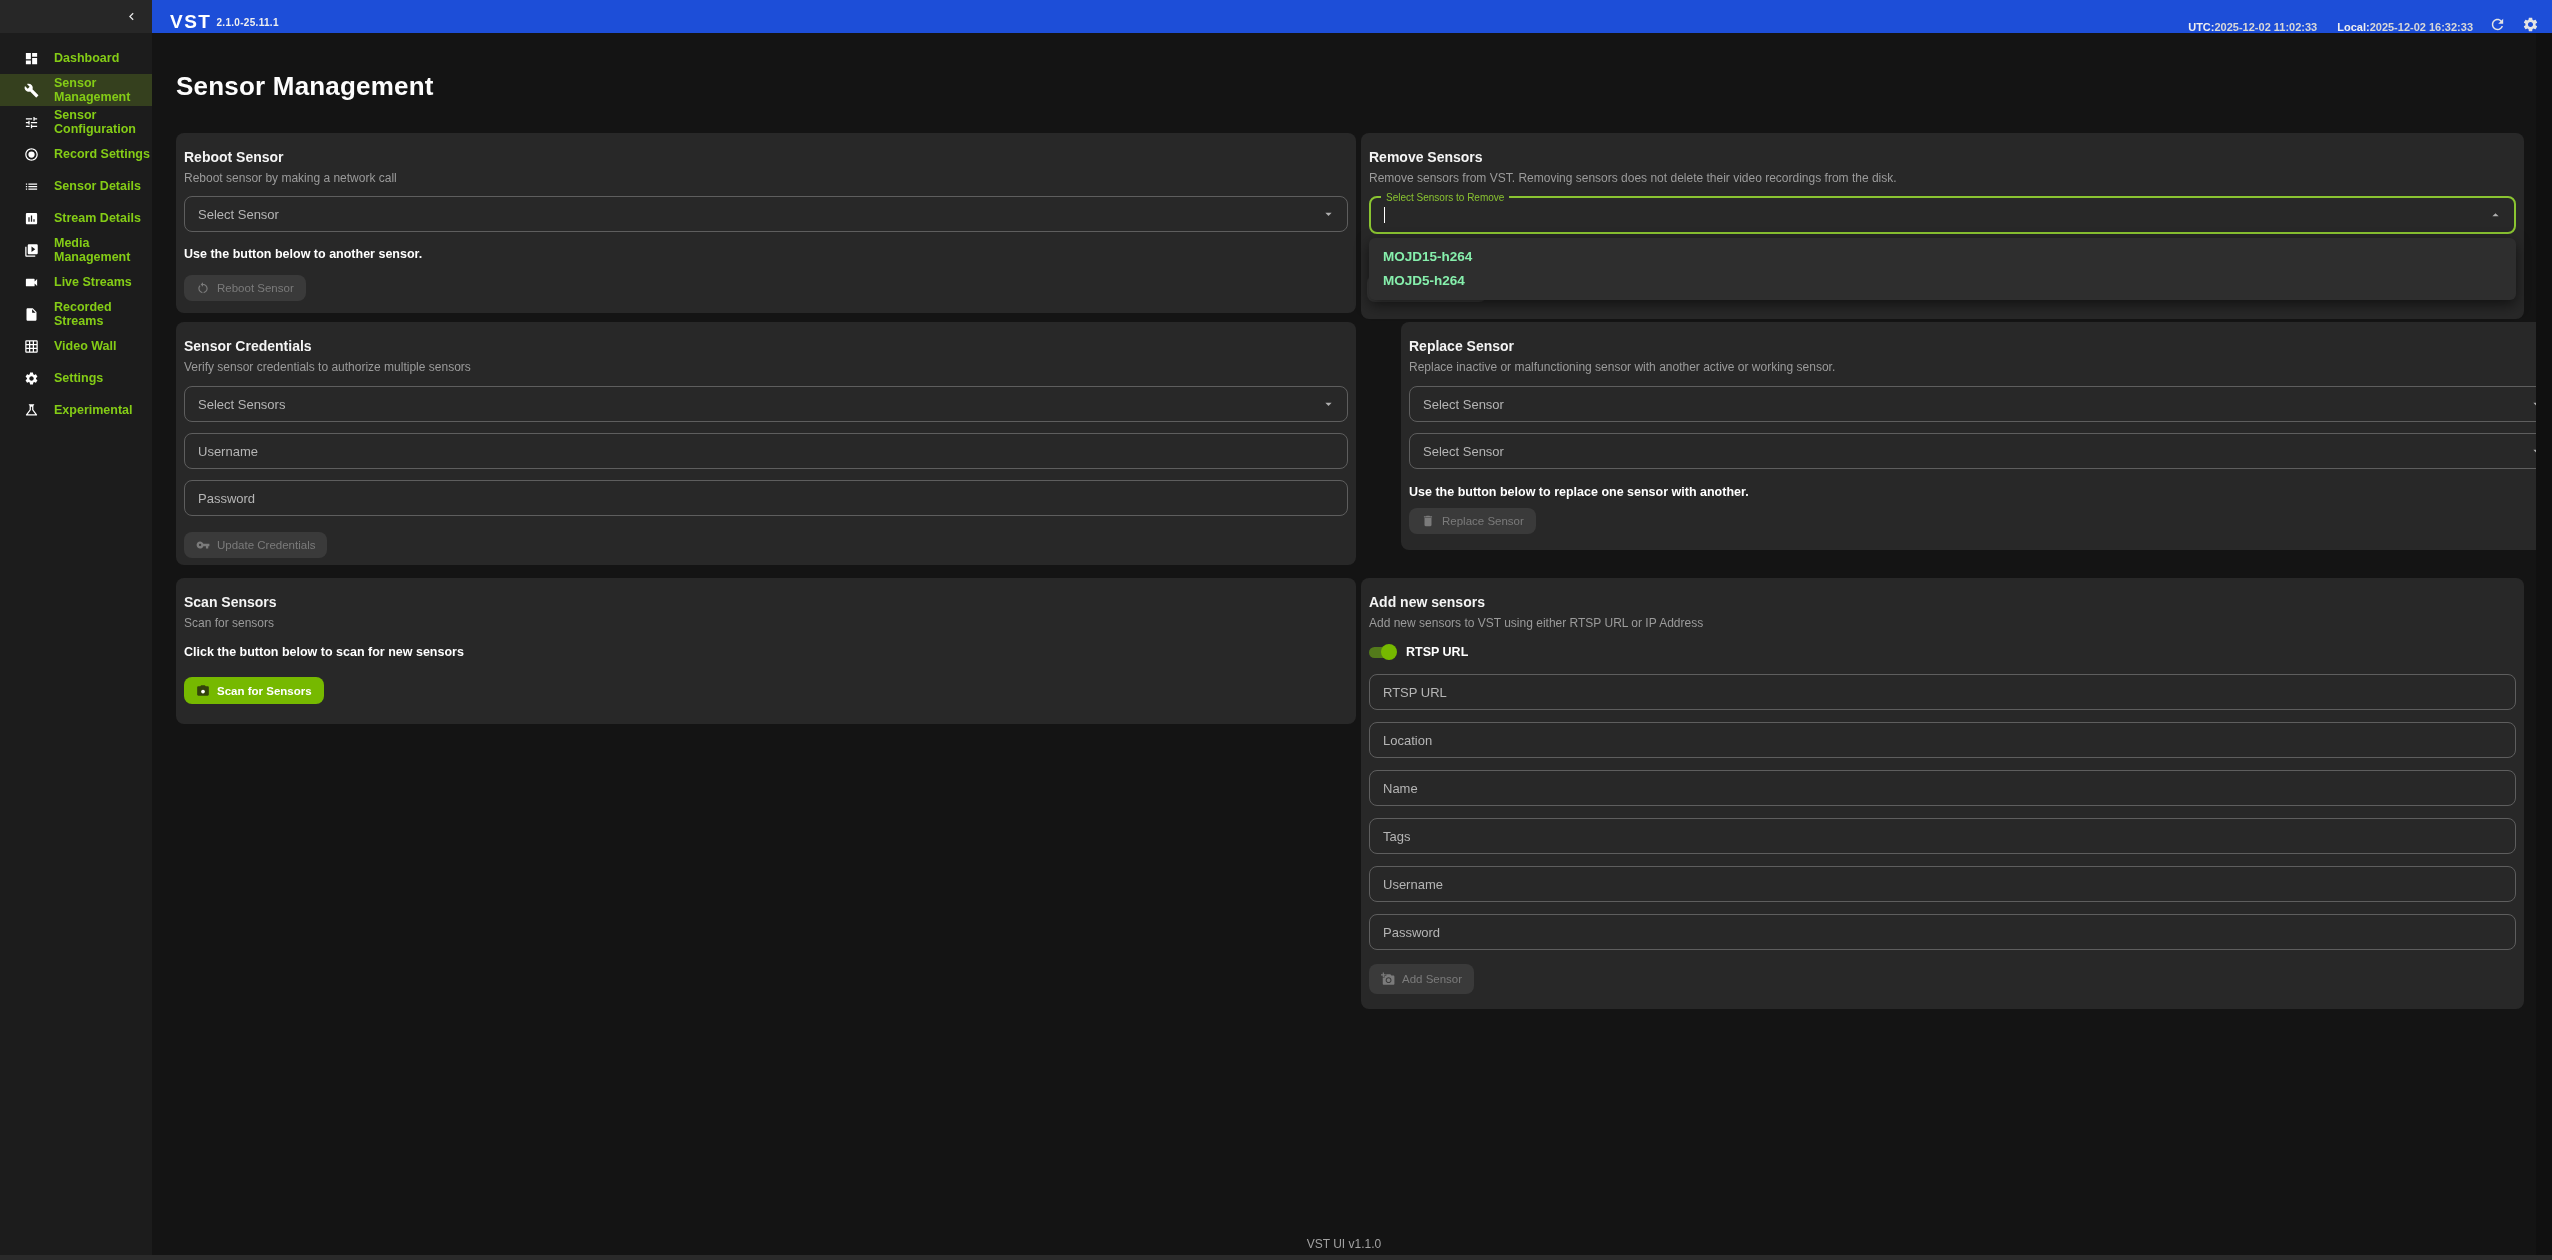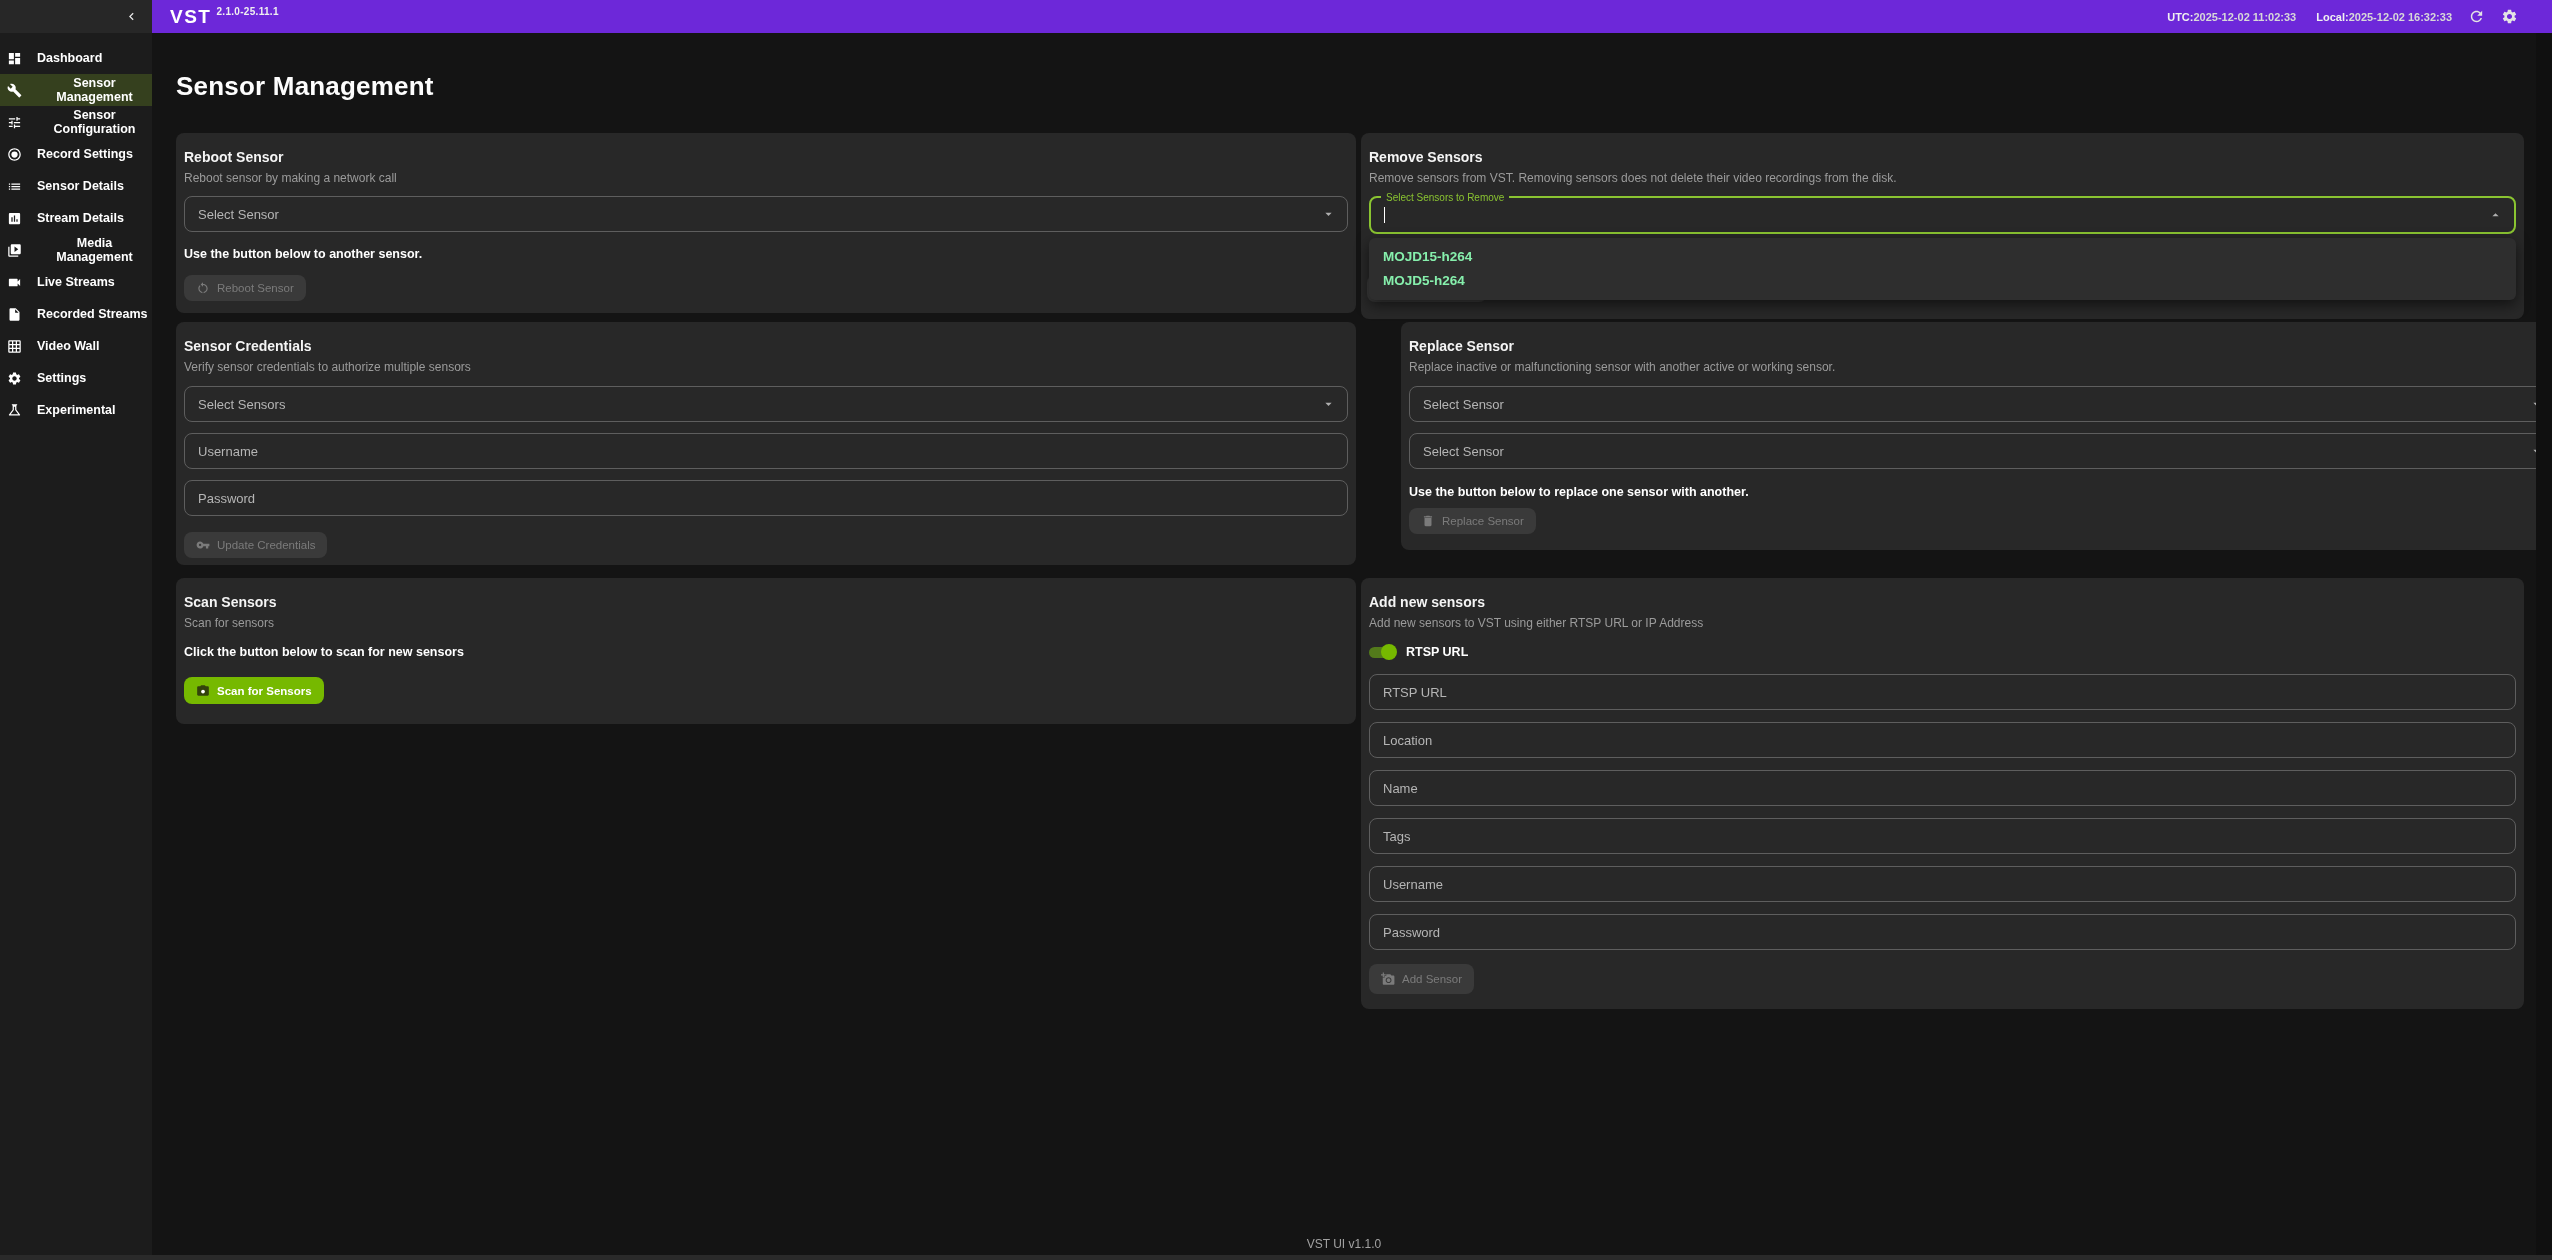--- a/index.html
+++ b/index.html
@@ -9,33 +9,33 @@
     background:#141414; color:#ececec;
     font-family:"Liberation Sans", sans-serif;
   }
   svg { display:block; fill:currentColor; }
 
   
   .topbar { position:absolute; top:0; left:0; right:0; height:33px; display:flex; z-index:5; }
   .sidebar-head { width:152px; height:33px; background:#272727; display:flex; align-items:center; justify-content:flex-end; padding-right:13px; }
   .collapse { color:#e8e8e8; cursor:pointer; }
   .collapse svg { width:15px; height:15px; }
-  .topbar-main { flex:1; background:#6d28d9; display:flex; align-items:center; padding:0 34px 0 18px; }
+  .topbar-main { flex:1; background:#1d4ed8; display:flex; align-items:flex-end; padding:0 13px 0 18px; }
   .logo { font-size:19px; font-weight:700; letter-spacing:1.5px; color:#ffffff; }
   .version { font-size:10px; font-weight:700; color:#f0f0f0; position:relative; top:-5px; margin-left:5px; letter-spacing:.3px; }
   .spacer { flex:1; }
   .time-group { display:flex; align-items:center; gap:0; font-size:11px; margin-left:20px; }
   .time-label { font-weight:700; color:#f0f0f0; }
   .time-value { font-weight:700; color:#d8d8d8; }
   .icon-btn { color:#e4e4e4; margin-left:16px; cursor:pointer; }
   .icon-btn svg { width:17px; height:17px; }
 
   
   .sidebar { position:absolute; top:33px; left:0; bottom:0; width:152px; background:#1c1c1c; padding-top:9px; }
-  .side-item { height:32px; display:flex; align-items:center; padding-left:7px; gap:15px; font-size:12.5px; font-weight:600; color:#ffffff; cursor:pointer;text-align:center; }
+  .side-item { height:32px; display:flex; align-items:center; padding-left:24px; gap:15px; font-size:12.5px; font-weight:600; color:#84cc16; cursor:pointer; }
   .side-item.active { background:#35401e; }
   .side-icon { width:15px; height:15px; color:#ffffff; flex:0 0 15px; }
   .side-icon svg { width:15px; height:15px; }
 
   
   .page-title { position:absolute; left:176px; top:71px; font-size:26px; font-weight:700; color:#fdfdfd; letter-spacing:.2px; }
 
   .panel { position:absolute; background:#282828; border-radius:8px; padding:6px 8px; }
   .panel-title { font-size:14px; font-weight:700; color:#f4f4f4; margin-top:8px; line-height:20px; }
   .panel-sub { font-size:12px; color:#9b9b9b; margin-top:4px; line-height:15px; }

